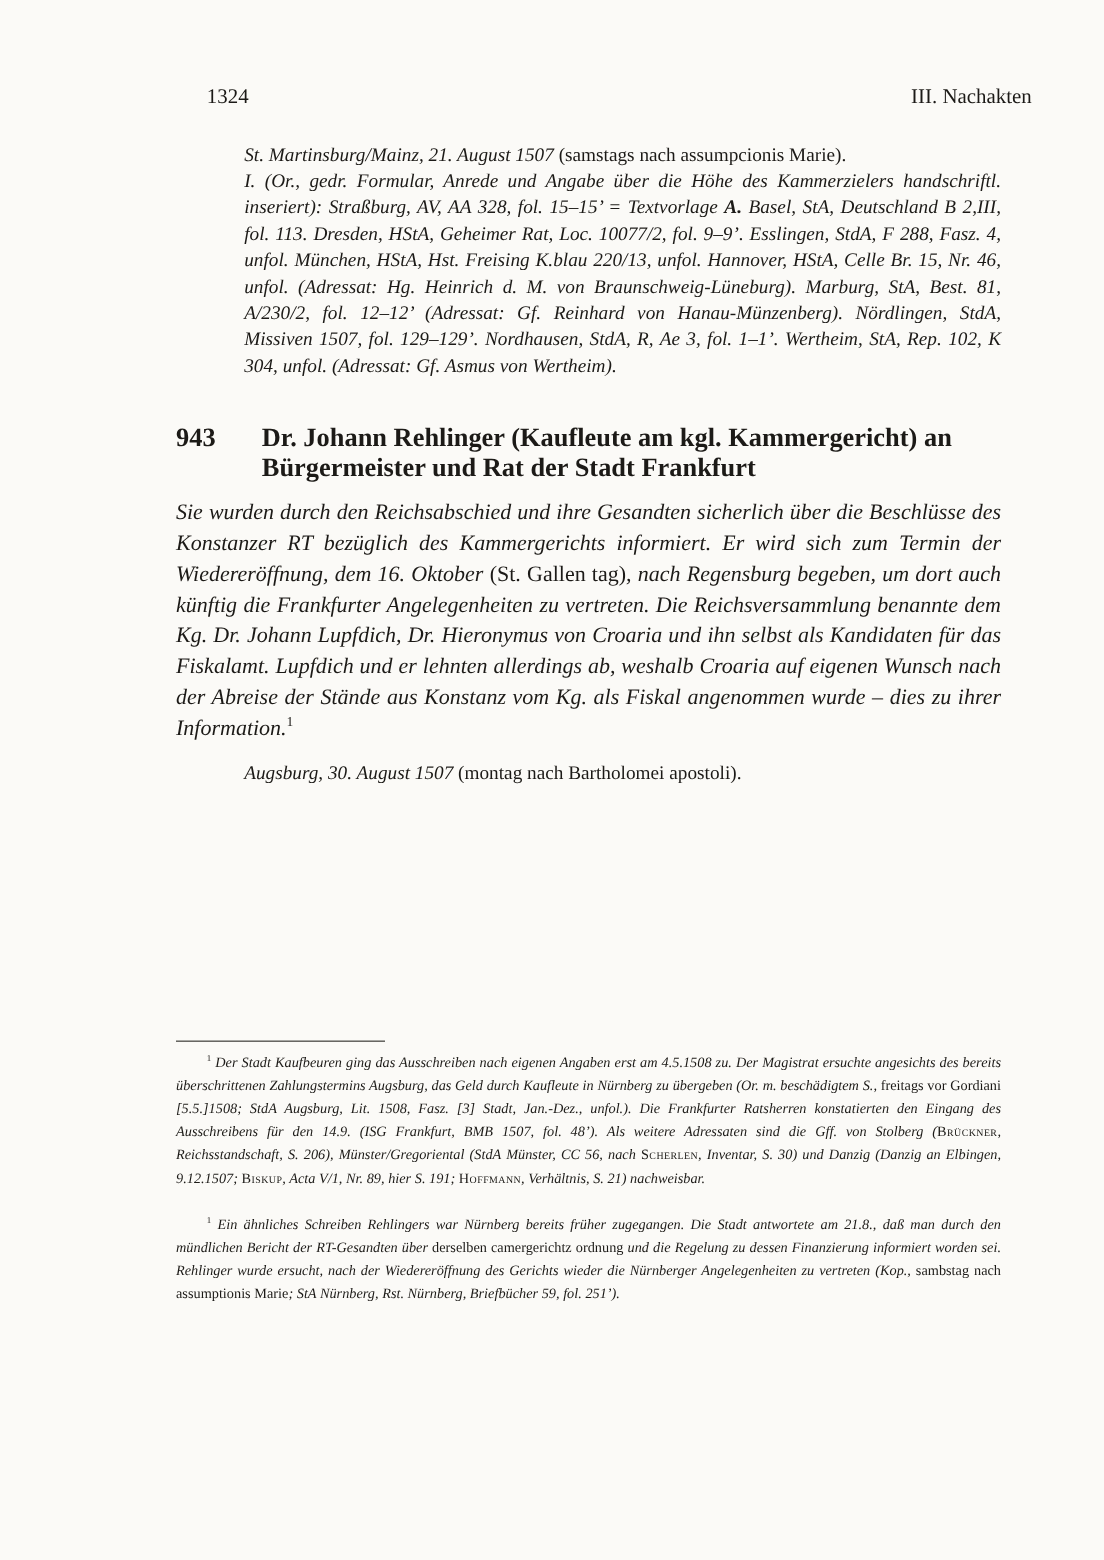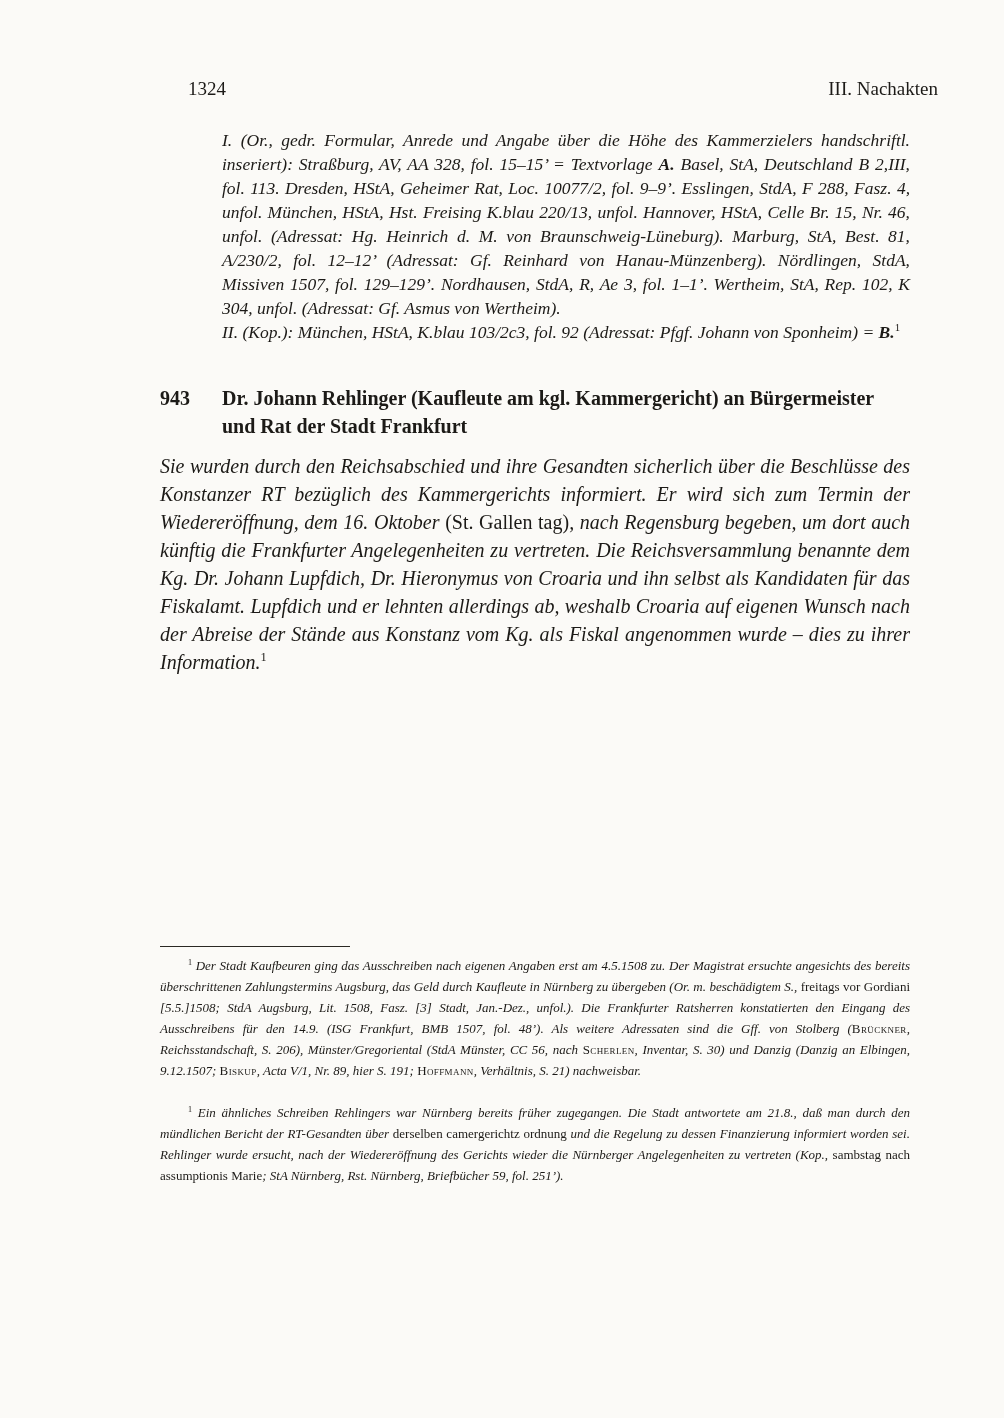--- a/index.html
+++ b/index.html
@@ -18,21 +18,21 @@
 
   .text-block { position:absolute; top:120px; left:160px; width:750px; }
 
   .para { text-align:justify; hyphens:auto; }
   .main-para { font-size:20px; line-height:28px; }
   .small-para { font-size:17.5px; line-height:24px; }
 
   .source-block { margin:8px 0 0 62px; }
   .source-block-2 { margin-top:14px; }
 
-  .entry-heading { display:flex; margin-top:40px; font-weight:bold; font-size:20px; line-height:28px; }
+  .entry-heading { display:flex; margin-top:40px; font-weight:bold; font-size:24px; line-height:28px;gap:16px; }
   .entry-number { flex:none; width:62px; }
   .entry-title { flex:1; }
 
   .regest { margin-top:12px; }
 
   
   .seg-i  { font-style:italic; }
   .seg-r  { font-style:normal; }
   .seg-bi { font-weight:bold; font-style:italic; }
   .seg-sc { font-style:normal; font-variant:small-caps; letter-spacing:0.4px; }
@@ -50,32 +50,33 @@
 
   <header class="page-header">
     <span class="page-number">1324</span>
     <span class="running-head">III. Nachakten</span>
   </header>
 
   <main class="text-block">
 
 
     <div class="source-block">
+      <p class="para small-para"><span class="seg-i">St. Martinsburg/Mainz, 21. August 1507 </span><span class="seg-r">(samstags nach assumpcionis Marie).</span></p>
       <p class="para small-para"><span class="seg-i">I. (Or., gedr. Formular, Anrede und Angabe über die Höhe des Kammerzielers handschriftl. inseriert): Straßburg, AV, AA 328, fol. 15–15’ = Textvorlage </span><span class="seg-bi">A.</span><span class="seg-i"> Basel, StA, Deutschland B 2,III, fol. 113. Dresden, HStA, Geheimer Rat, Loc. 10077/2, fol. 9–9’. Esslingen, StdA, F 288, Fasz. 4, unfol. München, HStA, Hst. Freising K.blau 220/13, unfol. Hannover, HStA, Celle Br. 15, Nr. 46, unfol. (Adressat: Hg. Heinrich d. M. von Braunschweig-Lüneburg). Marburg, StA, Best. 81, A/230/2, fol. 12–12’ (Adressat: Gf. Reinhard von Hanau-Münzenberg). Nördlingen, StdA, Missiven 1507, fol. 129–129’. Nordhausen, StdA, R, Ae 3, fol. 1–1’. Wertheim, StA, Rep. 102, K 304, unfol. (Adressat: Gf. Asmus von Wertheim).</span></p>
-      <p class="para small-para"><span class="seg-i">II. (Kop.): München, HStA, K.blau 103/2c3, fol. 92 (Adressat: Pfgf. Johann von Sponheim) = </span><span class="seg-bi">B.</span><span class="seg-sup">1</span></p>
     </div>
 
     <div class="entry-heading">
       <span class="entry-number">943</span>
       <span class="entry-title">Dr. Johann Rehlinger (Kaufleute am kgl. Kammergericht) an Bürgermeister und Rat der Stadt Frankfurt</span>
     </div>
 
     <p class="para main-para regest"><span class="seg-i">Sie wurden durch den Reichsabschied und ihre Gesandten sicherlich über die Beschlüsse des Konstanzer RT bezüglich des Kammergerichts informiert. Er wird sich zum Termin der Wiedereröffnung, dem 16. Oktober </span><span class="seg-r">(St. Gallen tag)</span><span class="seg-i">, nach Regensburg begeben, um dort auch künftig die Frankfurter Angelegenheiten zu vertreten. Die Reichsversammlung benannte dem Kg. Dr. Johann Lupfdich, Dr. Hieronymus von Croaria und ihn selbst als Kandidaten für das Fiskalamt. Lupfdich und er lehnten allerdings ab, weshalb Croaria auf eigenen Wunsch nach der Abreise der Stände aus Konstanz vom Kg. als Fiskal angenommen wurde – dies zu ihrer Information.</span><span class="seg-sup">1</span></p>
 
     <div class="source-block source-block-2">
+      <p class="para small-para"><span class="seg-i">Augsburg, 30. August 1507 </span><span class="seg-r">(montag nach Bartholomei apostoli).</span></p>
     </div>
 
   </main>
 
   <footer class="footnotes">
     <div class="footnote-rule"></div>
     <p class="para footnote"><span class="seg-sup">1</span><span class="seg-i"> Der Stadt Kaufbeuren ging das Ausschreiben nach eigenen Angaben erst am 4.5.1508 zu. Der Magistrat ersuchte angesichts des bereits überschrittenen Zahlungstermins Augsburg, das Geld durch Kaufleute in Nürnberg zu übergeben (Or. m. beschädigtem S., </span><span class="seg-r">freitags vor Gordiani </span><span class="seg-i">[5.5.]1508; StdA Augsburg, Lit. 1508, Fasz. [3] Stadt, Jan.-Dez., unfol.). Die Frankfurter Ratsherren konstatierten den Eingang des Ausschreibens für den 14.9. (ISG Frankfurt, BMB 1507, fol. 48’). Als weitere Adressaten sind die Gff. von Stolberg (</span><span class="seg-sc">Brückner</span><span class="seg-i">, Reichsstandschaft, S. 206), Münster/Gregoriental (StdA Münster, CC 56, nach </span><span class="seg-sc">Scherlen</span><span class="seg-i">, Inventar, S. 30) und Danzig (Danzig an Elbingen, 9.12.1507; </span><span class="seg-sc">Biskup</span><span class="seg-i">, Acta V/1, Nr. 89, hier S. 191; </span><span class="seg-sc">Hoffmann</span><span class="seg-i">, Verhältnis, S. 21) nachweisbar.</span></p>
     <p class="para footnote"><span class="seg-sup">1</span><span class="seg-i"> Ein ähnliches Schreiben Rehlingers war Nürnberg bereits früher zugegangen. Die Stadt antwortete am 21.8., daß man durch den mündlichen Bericht der RT-Gesandten über </span><span class="seg-r">derselben camergerichtz ordnung </span><span class="seg-i">und die Regelung zu dessen Finanzierung informiert worden sei. Rehlinger wurde ersucht, nach der Wiedereröffnung des Gerichts wieder die Nürnberger Angelegenheiten zu vertreten (Kop., </span><span class="seg-r">sambstag nach assumptionis Marie</span><span class="seg-i">; StA Nürnberg, Rst. Nürnberg, Briefbücher 59, fol. 251’).</span></p>
   </footer>
 

